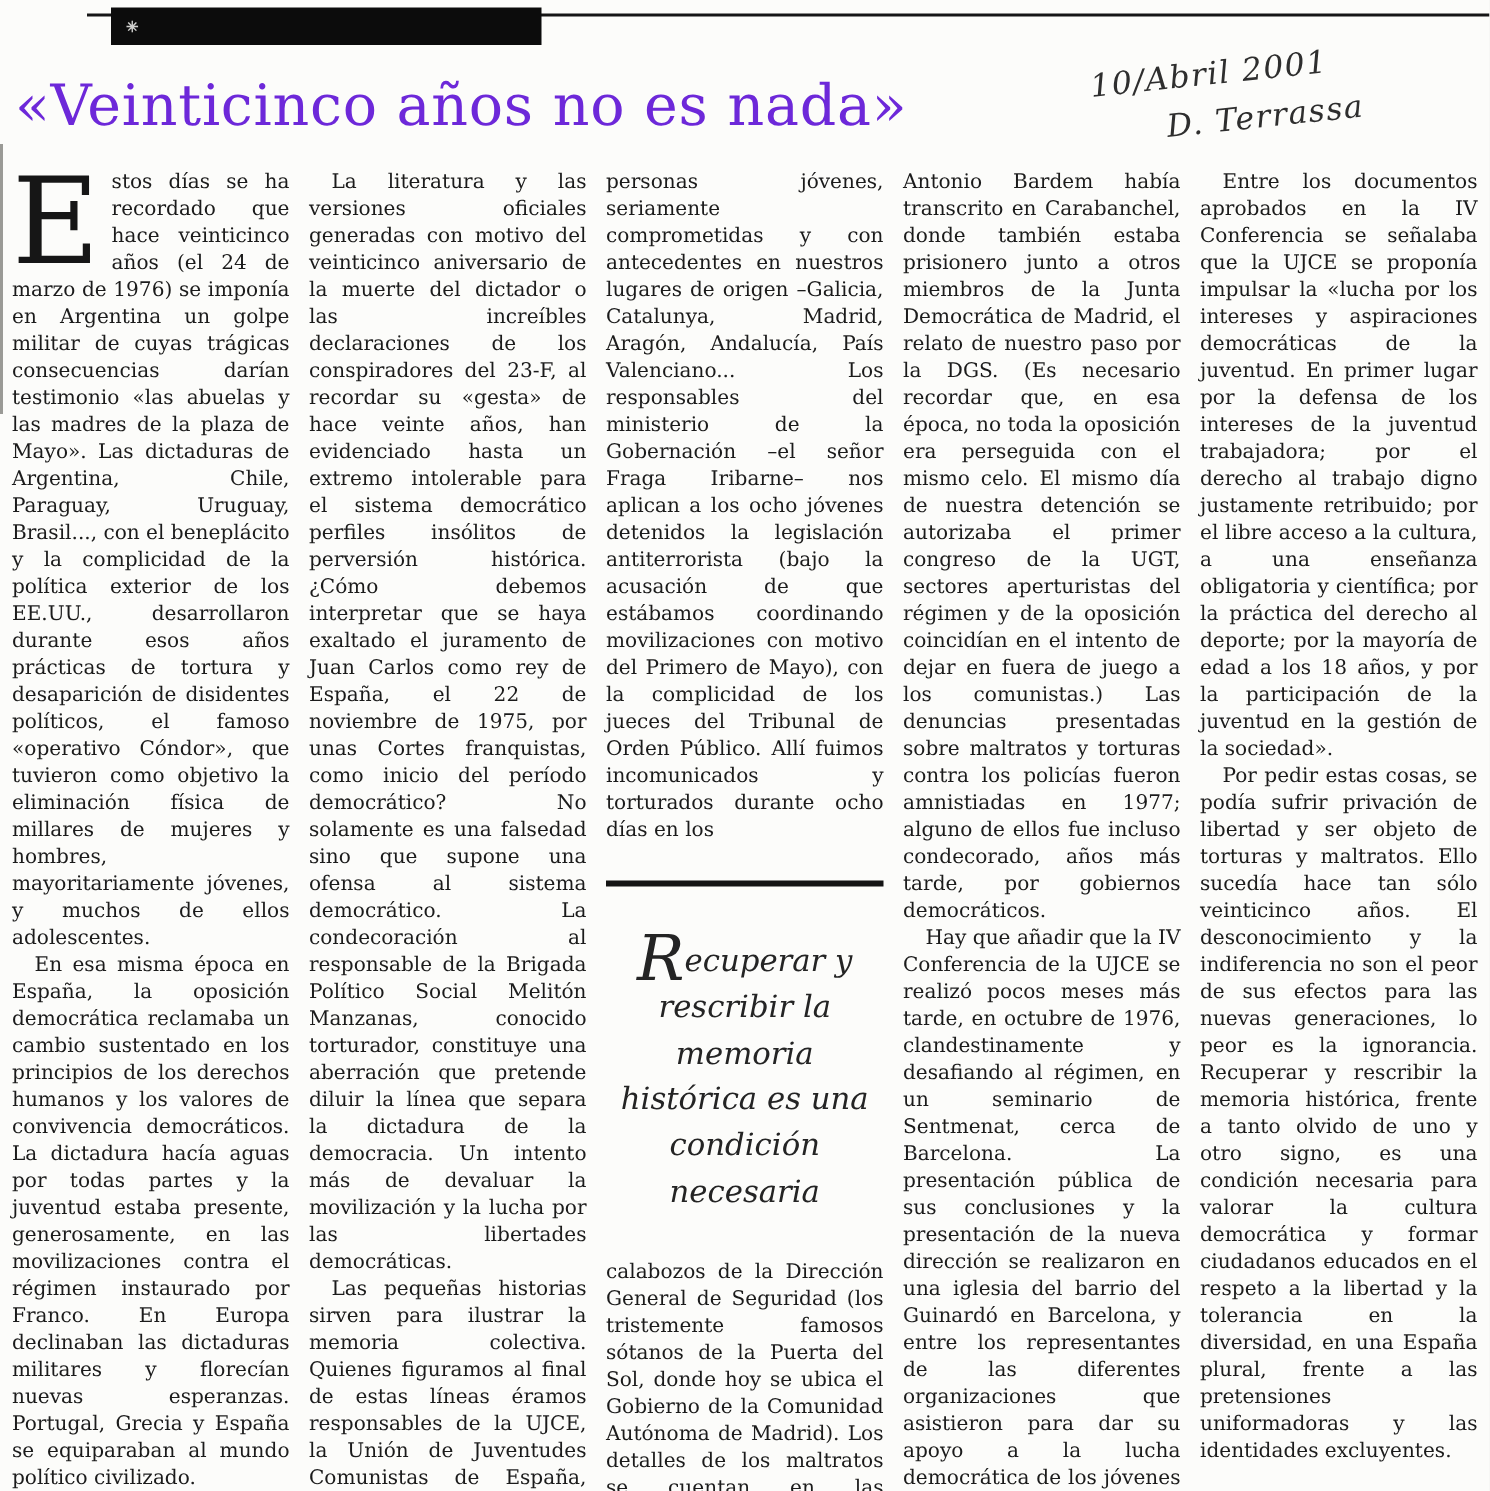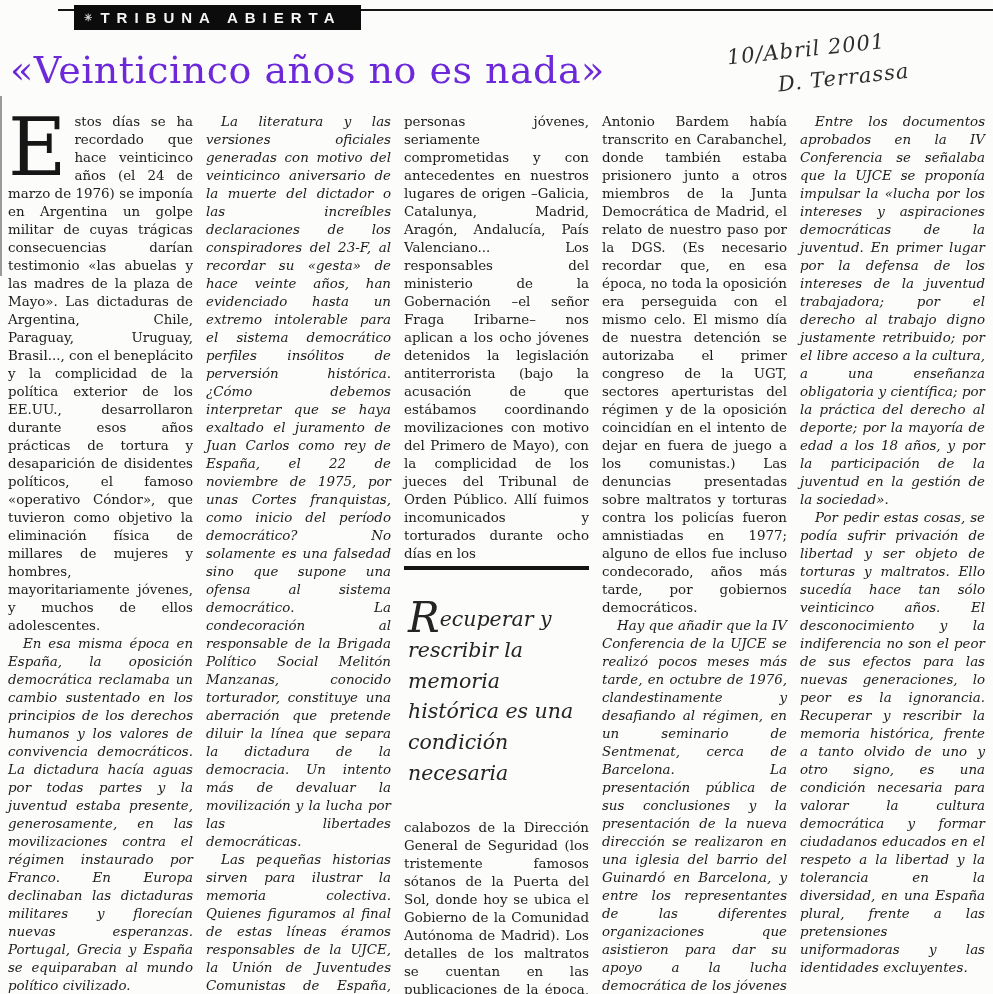--- a/index.html
+++ b/index.html
@@ -25,44 +25,43 @@
   .headline {
     position:absolute; top:48px; left:10px;
     font-size:38px; letter-spacing:0.5px; color:#6d28d9; font-weight:500;
   }
   .cols {
     position:absolute; top:113px; left:8px; width:977px; bottom:2px;
     display:flex; gap:13px;
   }
   .col { flex:1 1 0; font-size:13.4px; line-height:18px; text-align:justify; }
   .col p { text-align:justify; }
-  p.ind { text-indent:15px;font-style:italic; }
+  p.ind { text-indent:15px; }
   p.cont { text-indent:0; }
   .dropcap {
     float:left; font-size:80px; line-height:66px; padding:2px 8px 0 0;
     font-weight:500; color:#161616;
   }
   .pullquote {
-    margin:3px 0 24px 0; border-top:4px solid #141414;
-    padding:34px 4px 6px 4px; text-align:left;
+    margin:24px 0 24px 0; border-top:4px solid #141414;
+    padding:34px 4px 6px 4px; text-align:center;
     font-style:italic; font-size:20.5px; line-height:1.5; color:#242424;
   }
   .pullquote .pq-initial { font-size:42px; font-style:italic; line-height:0; vertical-align:-6px; }
   .edge-artifact { position:absolute; left:0; top:96px; width:2px; height:180px; background:#9a9a96; }
 </style>
 </head>
 <body>
 
 <div class="page">
   <div class="top-rule"></div>
   <div class="edge-artifact"></div>
 
   <div class="masthead">
     <span class="orn">✳</span>
-    <span>TRIBUNA ABIERTA</span>
   </div>
 
   <div class="handwrite">
     <span>10/Abril 2001</span>
     <span class="l2">D. Terrassa</span>
   </div>
 
   <h1 class="headline">«Veinticinco años no es nada»</h1>
 
   <div class="cols">

